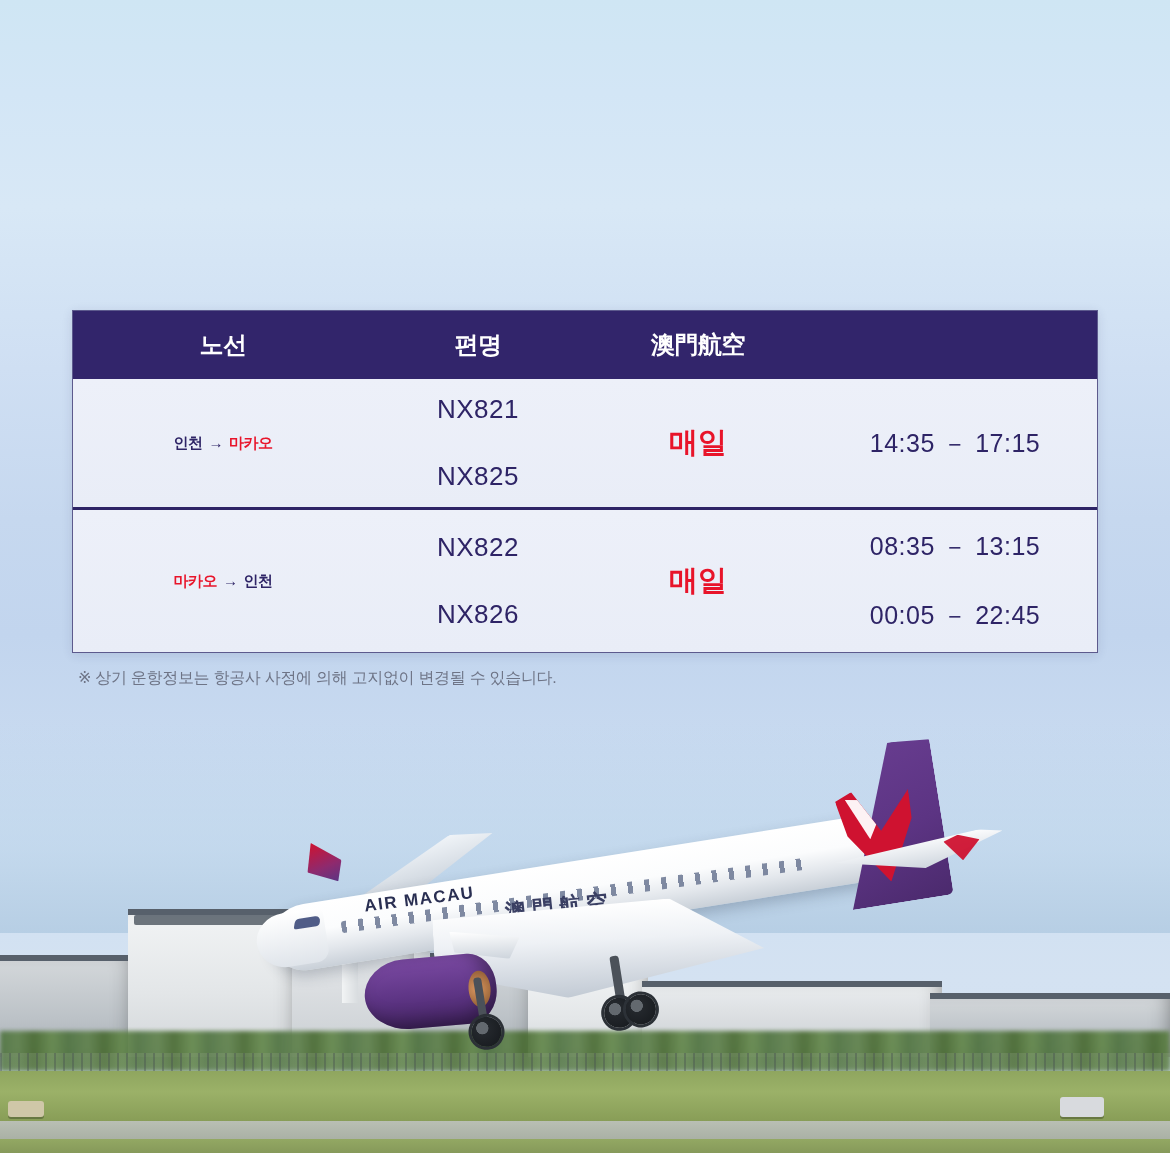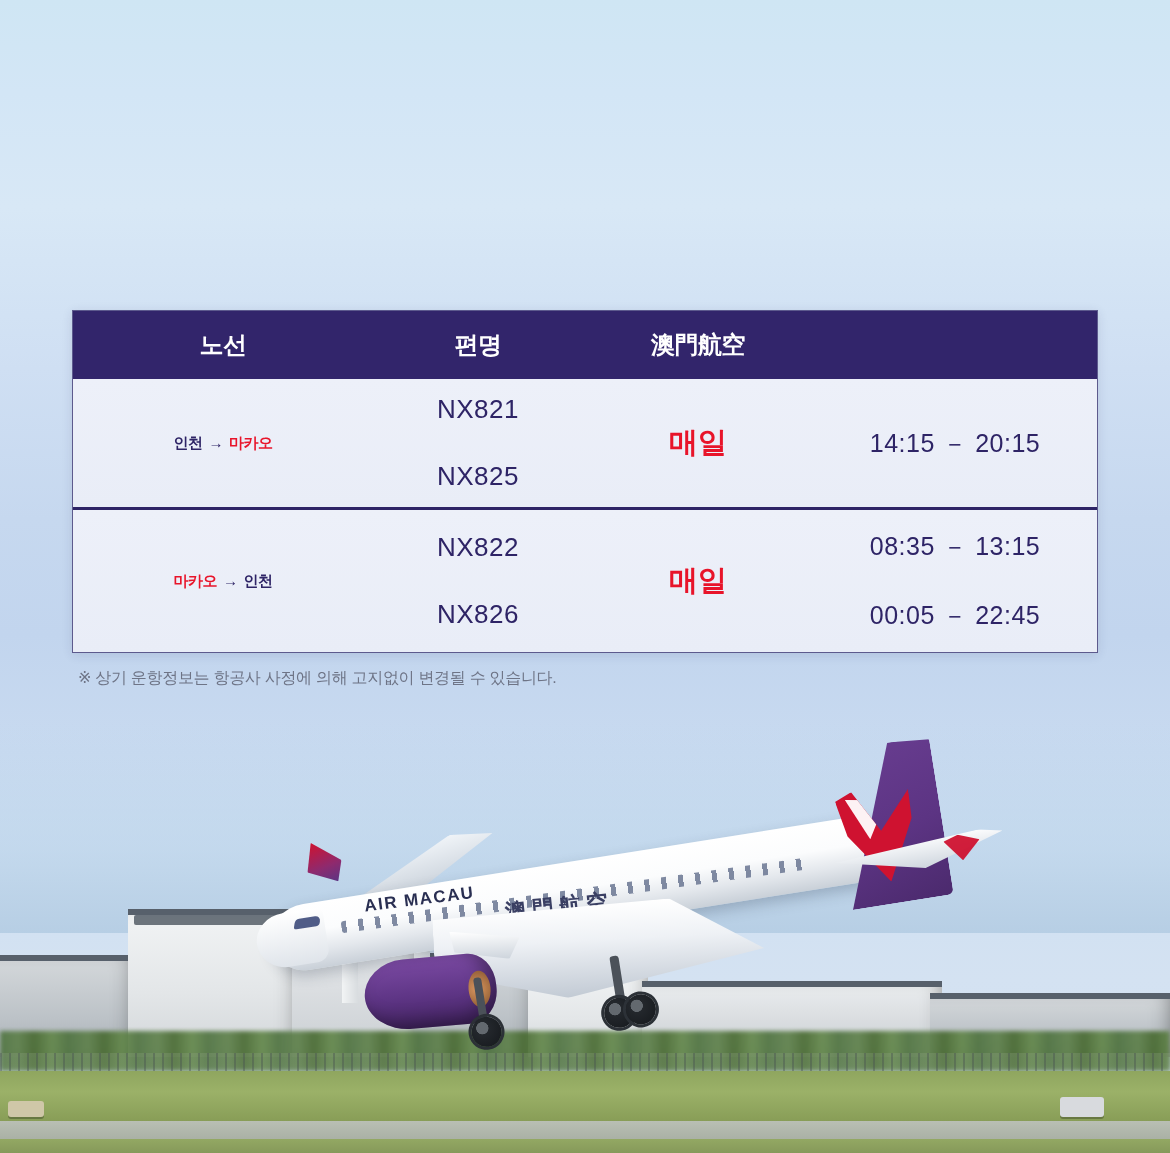--- a/index.html
+++ b/index.html
@@ -480,21 +480,21 @@
         <div class="stack2">
           <div class="flight-no">NX821</div>
           <div class="flight-no">NX825</div>
         </div>
       </div>
       <div class="cell col-days">
         <div class="days">매일</div>
       </div>
       <div class="cell col-time">
         <div class="stack2">
-          <div class="time">14:15 － 20:15</div>
+          <div class="time">14:35 － 17:15</div>
         </div>
       </div>
     </div>
 
     <div class="trow r2">
       <div class="cell col-route">
         <div class="route-text">
           <span class="red">마카오</span><span class="arr">→</span><span class="navy">인천</span>
         </div>
       </div>

